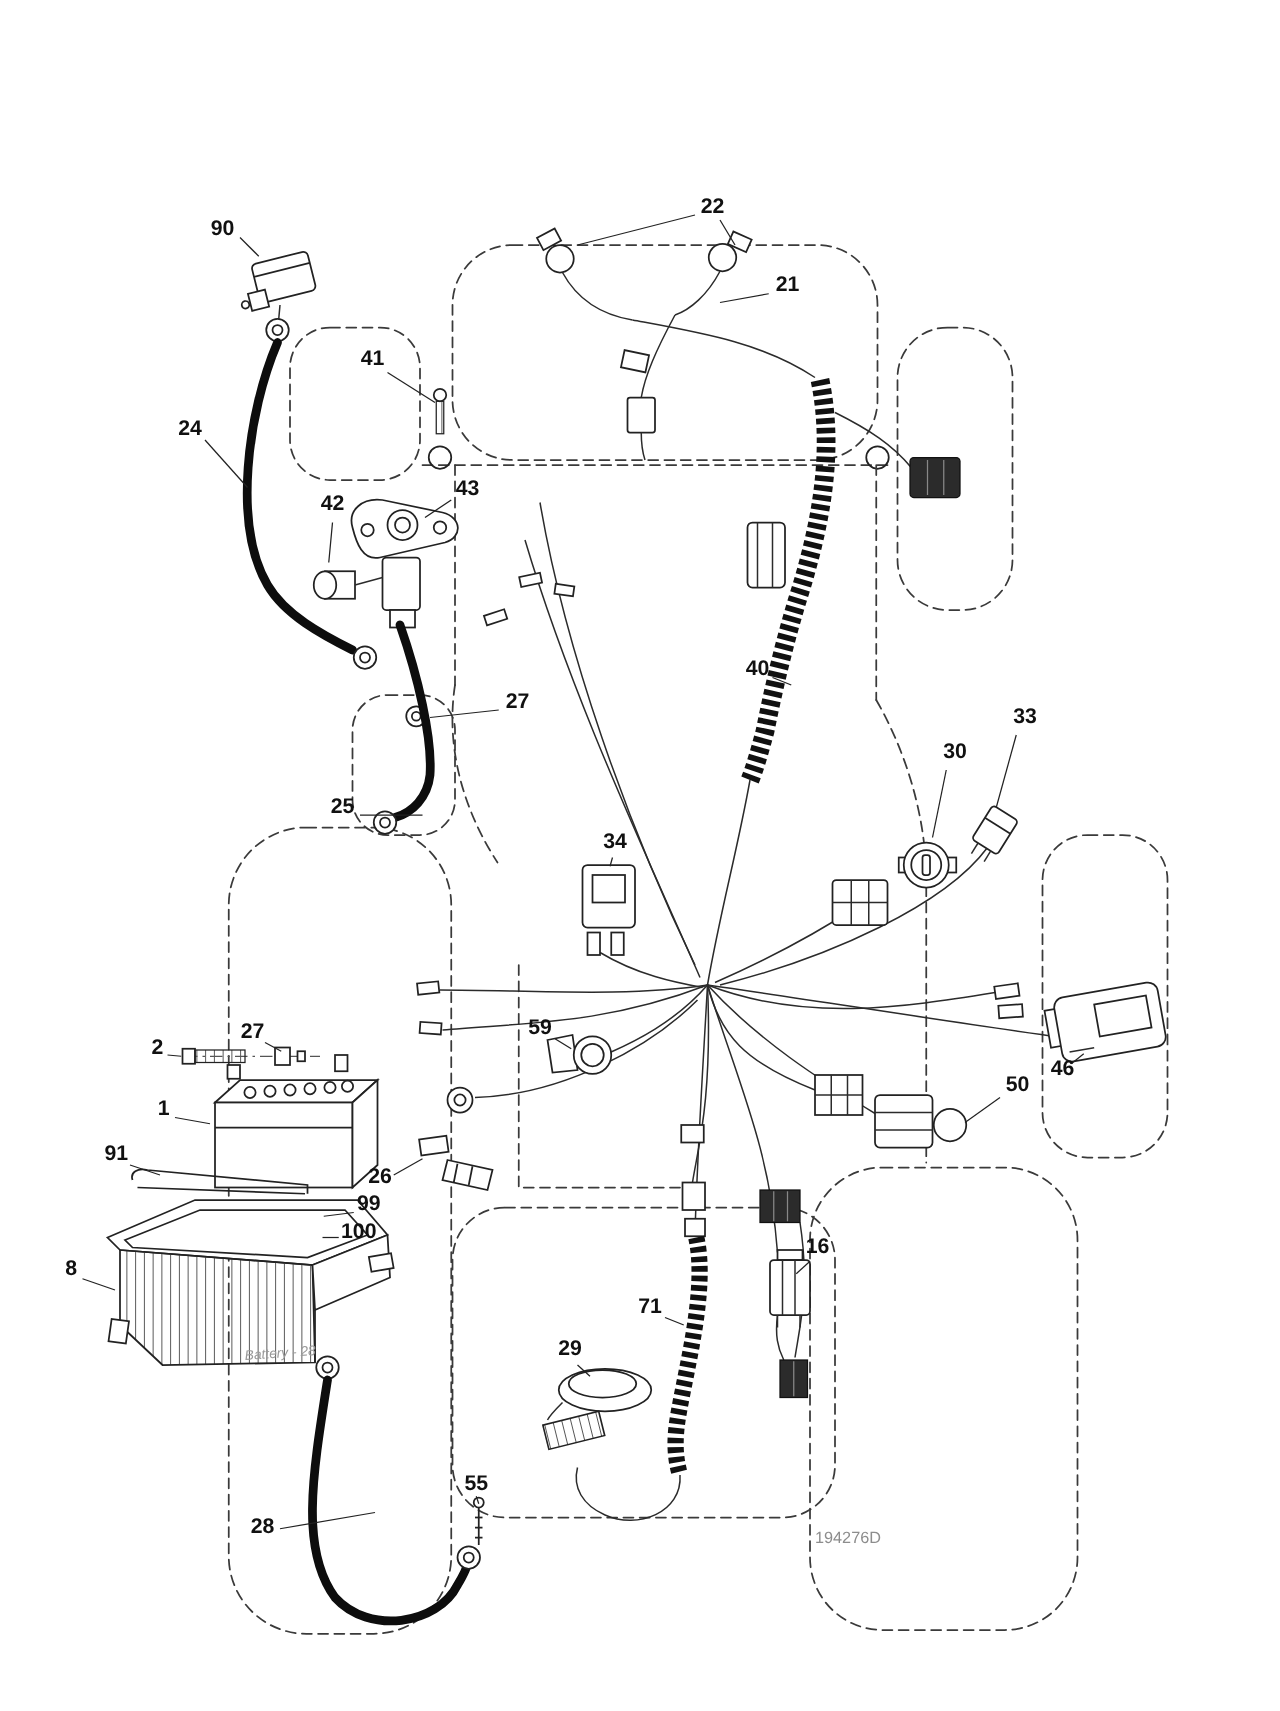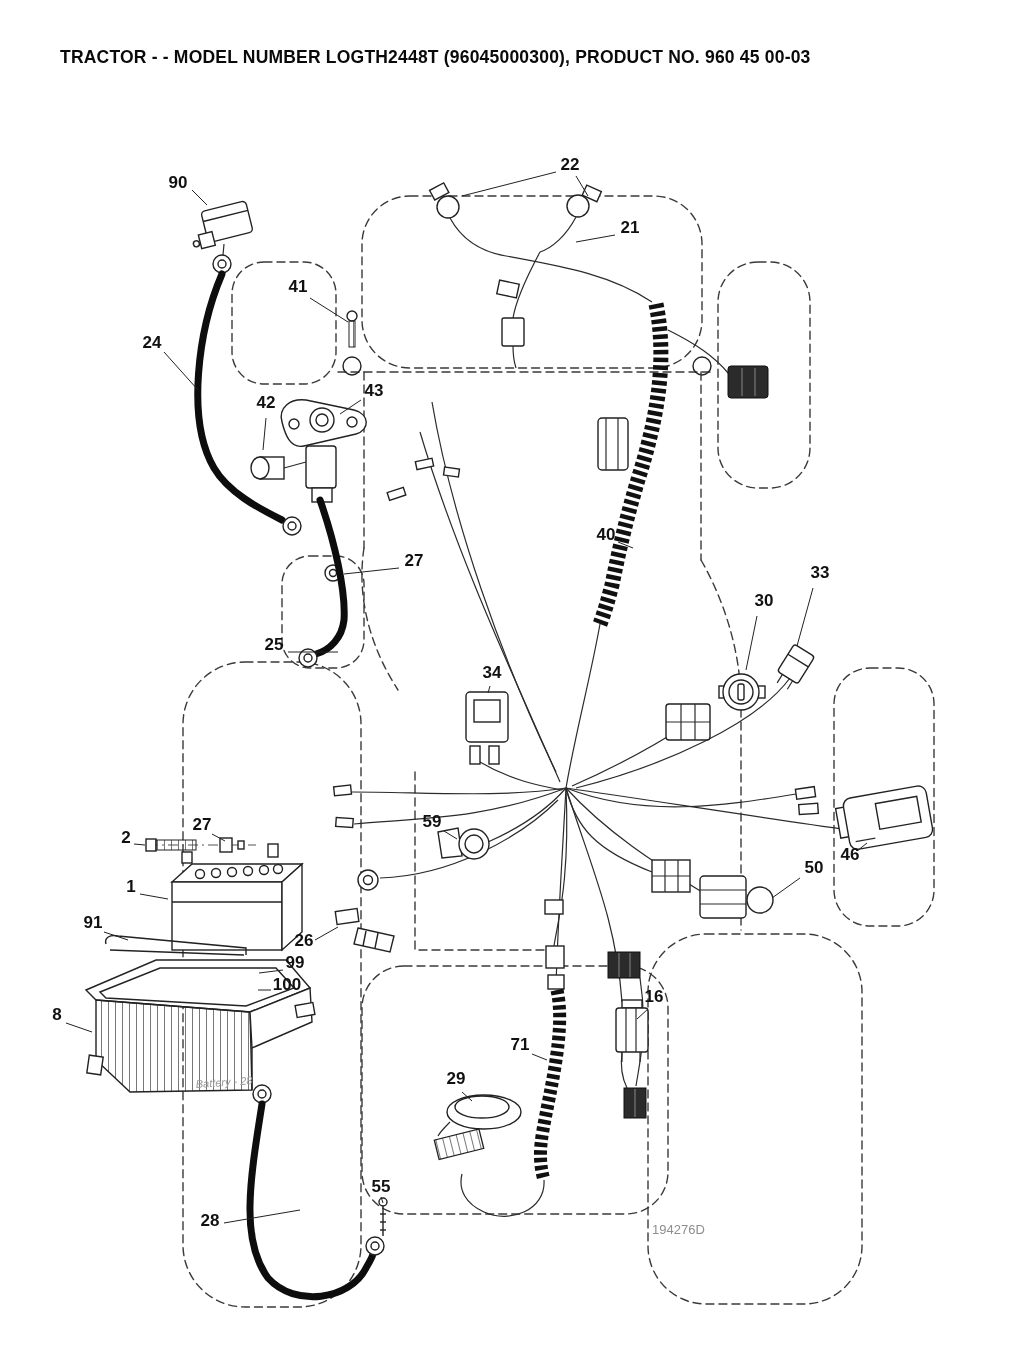--- a/index.html
+++ b/index.html
@@ -24,21 +24,20 @@
   .callout{font:bold 17px "Liberation Sans",sans-serif;fill:#111;text-anchor:middle;}
   .watermark{font:13px "Liberation Sans",sans-serif;fill:#8d8d8d;}
   .gray-note{font:italic 11px "Liberation Sans",sans-serif;fill:#9a9a9a;}
 </style>
 </head>
 <body>
 
 <div class="page">
 
   <div class="header">
-    <div>TRACTOR - - MODEL NUMBER LOGTH2448T (96045000300), PRODUCT NO. 960 45 00-03</div>
   </div>
 
   <div class="diagram">
   <svg viewBox="0 0 1024 1369" width="1024" height="1369">
     <defs>
       <pattern id="hatch" width="7" height="7" patternUnits="userSpaceOnUse">
         <line x1="3.5" y1="0" x2="3.5" y2="7" stroke="#555" stroke-width="0.8"></line>
       </pattern>
     </defs>
 

